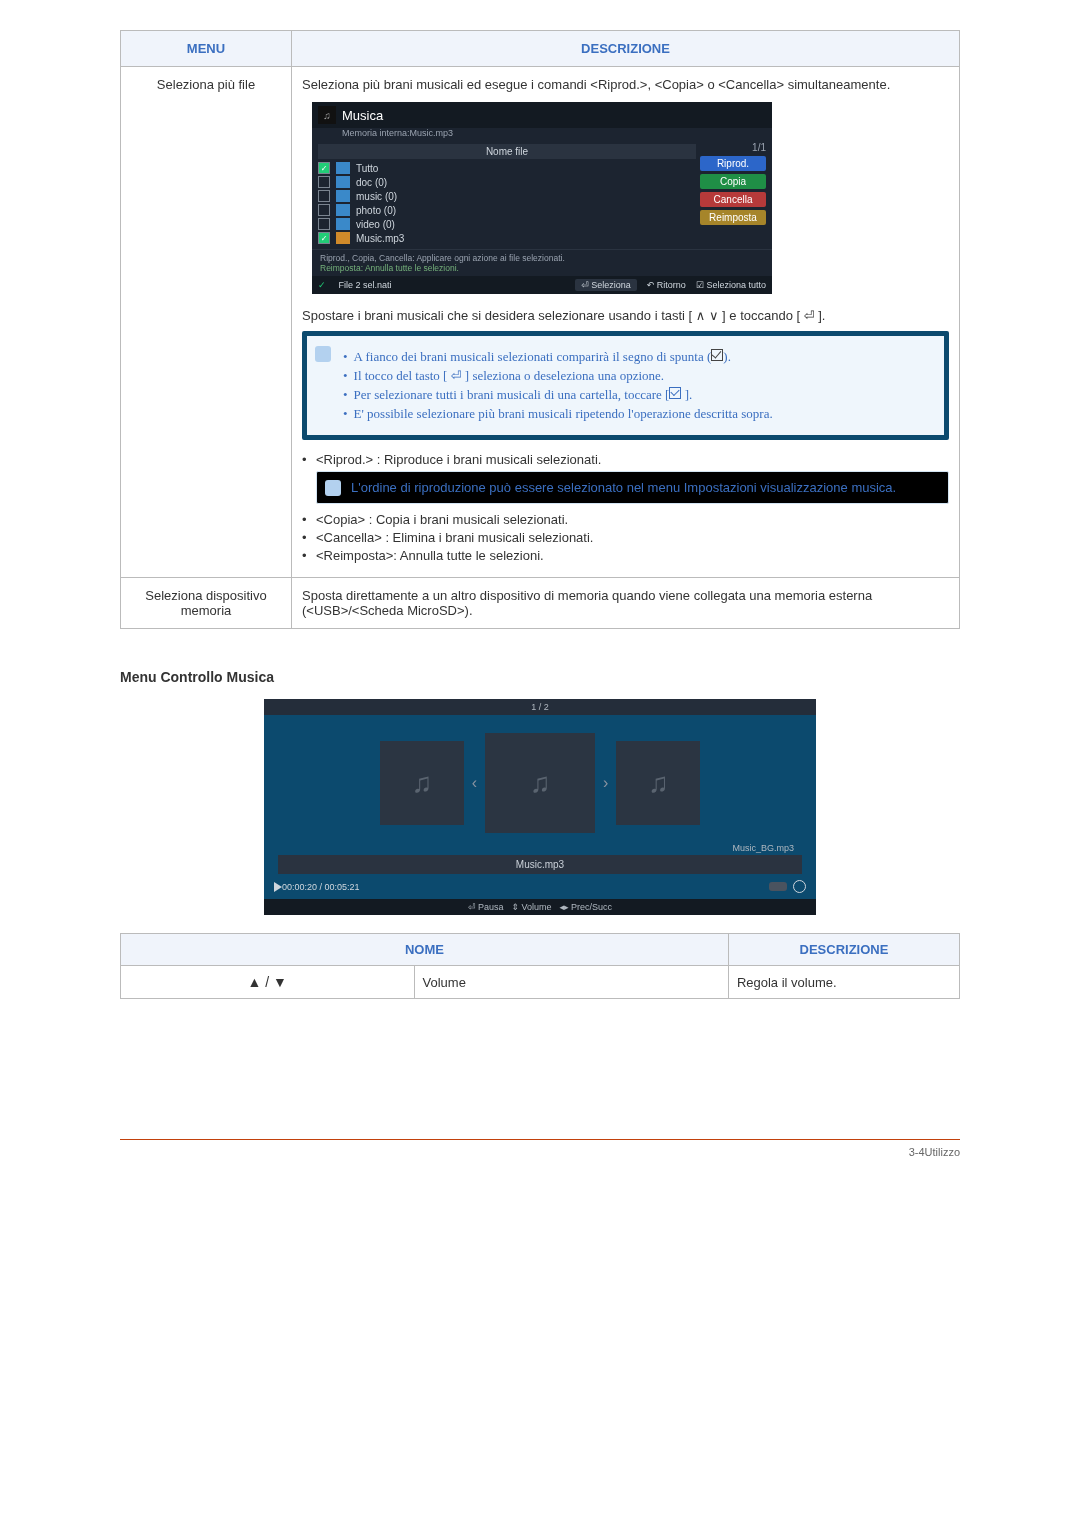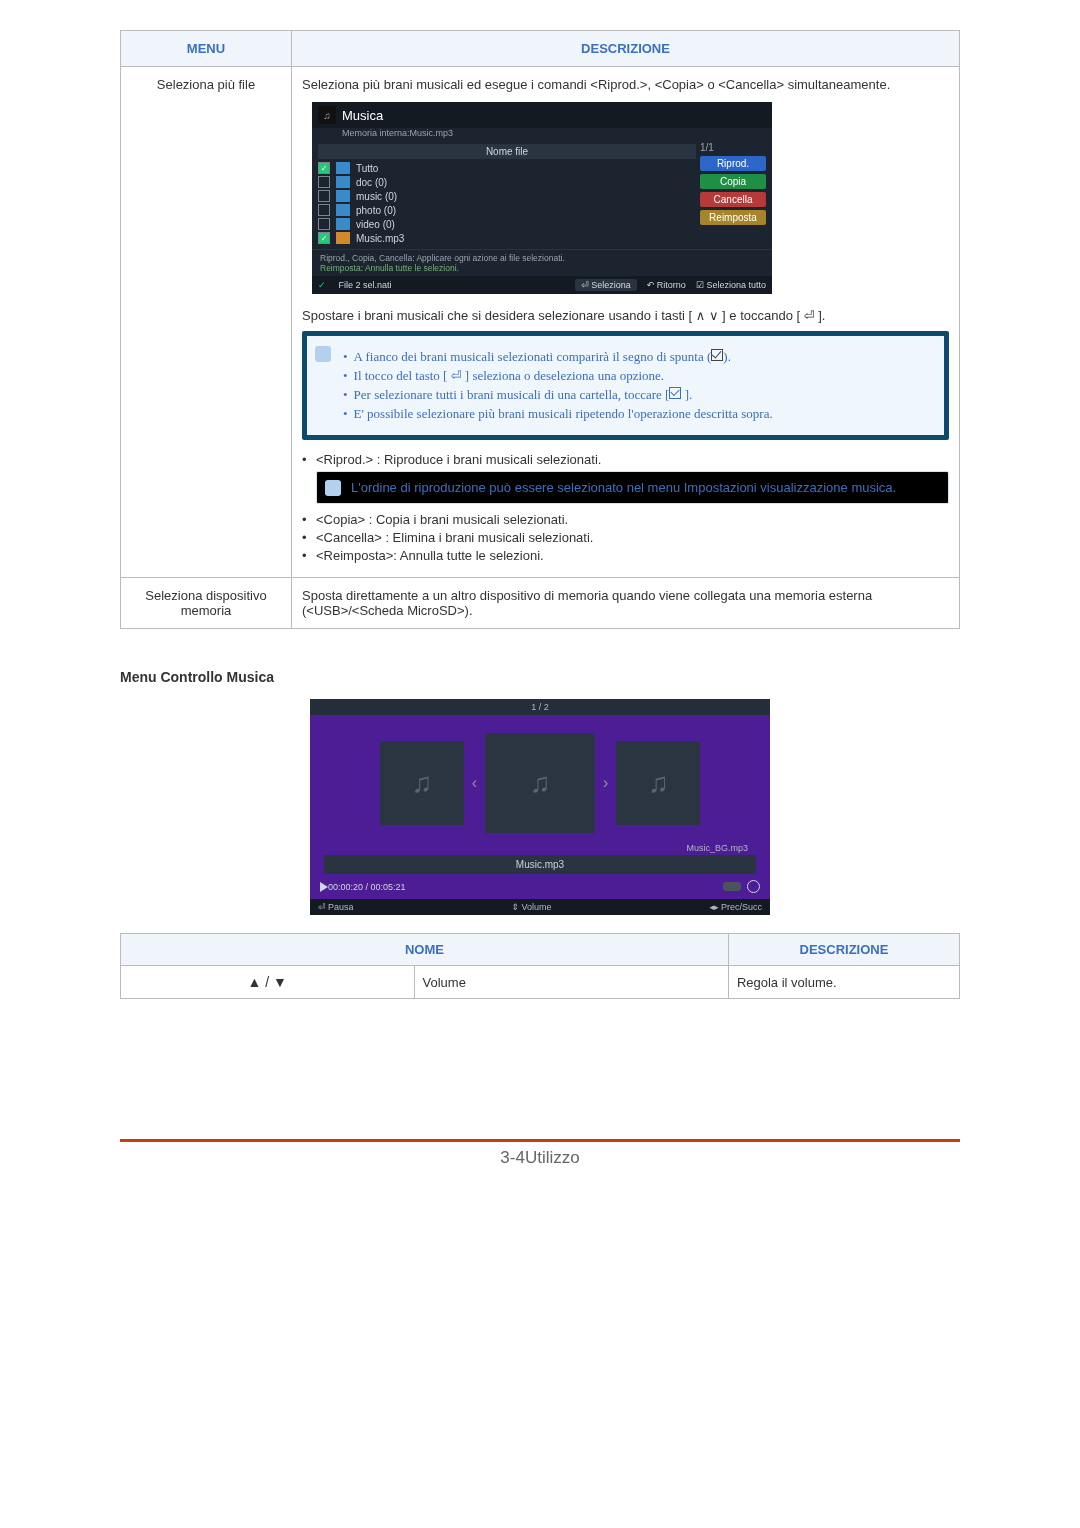--- a/index.html
+++ b/index.html
@@ -35,39 +35,39 @@
 .info-box .bulb { position:absolute; left:8px; top:10px; width:16px; height:16px; background:#b3d1ef; border-radius:3px; }
 .info-box .subitem { color:#3b6fc0; margin:3px 0 3px 10px; }
 .dot { color:#3b6fc0; margin-right:6px; }
 .txt-line { margin:4px 0 8px 0; }
 .bul { list-style:none; padding:0; margin:4px 0; }
 .bul li { position:relative; padding-left:14px; margin:3px 0; }
 .bul li:before { content:"•"; position:absolute; left:0; }
 .info-box2 { background:#000000; border:1px solid #d3e4f3; padding:8px 10px 8px 34px; margin:4px 0 8px 14px; position:relative; color:#3b6fc0; border-radius:2px;}
 .info-box2 .bulb { position:absolute; left:8px; top:8px; width:16px; height:16px; background:#b3d1ef; border-radius:3px;}
 .h2 { font-weight:bold; margin:16px 0 14px; font-size:14px; }
-.screenshot2 { width:460px; margin:0 auto 18px; background:#4c1d95; color:#cfd6dd; font-size:10px; }
+.screenshot2 { width:552px; margin:0 auto 18px; background:#0c4a6e; color:#cfd6dd; font-size:10px; }
 .s2-top { text-align:center; padding:3px; font-size:9px; color:#b0b8c0; background:#242d3a;}
 .s2-mid { display:flex; align-items:center; justify-content:center; gap:8px; padding:18px 10px 8px; }
 .art { width:84px; height:84px; background:#2b3542; display:flex; align-items:center; justify-content:center; font-size:28px; color:#5a6470; }
 .art.main { width:110px; height:100px; background:#2b3542; position:relative; }
 .chev { color:#8a93a0; font-size:16px; }
 .lbl-small { text-align:right; padding:2px 22px 2px; font-size:9px; color:#b0b8c0;}
 .s2-name { text-align:center; padding:4px; background:#2a3340; font-size:10px; color:#c9d0d8; margin:0 14px;}
 .s2-bar { display:flex; align-items:center; padding:6px 10px; gap:0; }
 .tri { width:0;height:0;border-left:8px solid #cfd6dd;border-top:5px solid transparent;border-bottom:5px solid transparent;}
 .time { font-size:9px; }
-.s2-foot { display:flex; justify-content:space-between; gap:8px; padding:3px 8px; background:#131a22; font-size:9px; color:#b0b8c0;}
+.s2-foot { display:flex; justify-content:center; gap:8px; padding:3px 8px; background:#131a22; font-size:9px; color:#b0b8c0;}
 .second-table { width:100%; border-collapse:collapse; }
 .second-table th { background:#f0f4fb; color:#3b6fc0; font-weight:bold; padding:8px; border:1px solid #bbb; }
 .second-table td { border:1px solid #bbb; padding:8px; }
 .sym { text-align:center; font-size:14px; }
 .enter { display:inline-block; border:1.5px solid #555; width:14px; height:10px; position:relative; border-radius:1px;}
 .enter:after { content:""; position:absolute; right:-3px; top:2px; width:3px; height:5px; border-right:1.5px solid #555; border-bottom:1.5px solid #555;}
-.footer { border-top:3px solid #c2410c; margin-top:140px; display:flex; justify-content:center; font-size:17px; color:#666; padding:6px 0 20px;}
+.footer { border-top:1px solid #c2410c; margin-top:140px; display:flex; justify-content:flex-end; font-size:11px; color:#666; padding:6px 0 20px;}
 .chk2 { display:inline-block; width:10px; height:10px; border:1.4px solid #444; transform:rotate(0); position:relative;}
 .chk2:after { content:""; position:absolute; left:2px; top:-1px; width:4px; height:8px; border-right:1.6px solid #444; border-bottom:1.6px solid #444; transform:rotate(40deg);}
 .sel-all { display:inline-block; width:10px; height:10px; border:1.4px solid #3b6fc0; position:relative;}
 .sel-all:after { content:""; position:absolute; left:1px; top:1px; width:7px; height:4px; border-left:1.6px solid #3b6fc0; border-bottom:1.6px solid #3b6fc0; transform:rotate(-45deg);}
 .end-right { display:flex; gap:6px; align-items:center;}
 .badge { width:18px;height:9px;background:#4a535f;border-radius:3px;}
 .loop { width:11px;height:11px;border:1.4px solid #cfd6dd;border-radius:50%; position:relative;}
 </style>
 </head>
 <body>
@@ -119,21 +119,21 @@
                     <span class="fi"></span>
                     <span>video (0)</span>
                   </div>
             <div class="s1-row">
                     <span class="cb checked">✓</span>
                     <span class="fi" style="background:#d08a2a"></span>
                     <span>Music.mp3</span>
                   </div>
           </div>
           <div class="s1-right">
-            <div style="text-align:left;color:#9aa3b0;">1/1</div>
+            <div style="text-align:right;color:#9aa3b0;">1/1</div>
             <div class="btn-s btn-play">Riprod.</div>
             <div class="btn-s btn-copy">Copia</div>
             <div class="btn-s btn-del">Cancella</div>
             <div class="btn-s btn-reset">Reimposta</div>
           </div>
         </div>
         <div class="s1-note">
           <div>Riprod., Copia, Cancella: Applicare ogni azione ai file selezionati.</div>
           <div class="g">Reimposta: Annulla tutte le selezioni.</div>
         </div>

